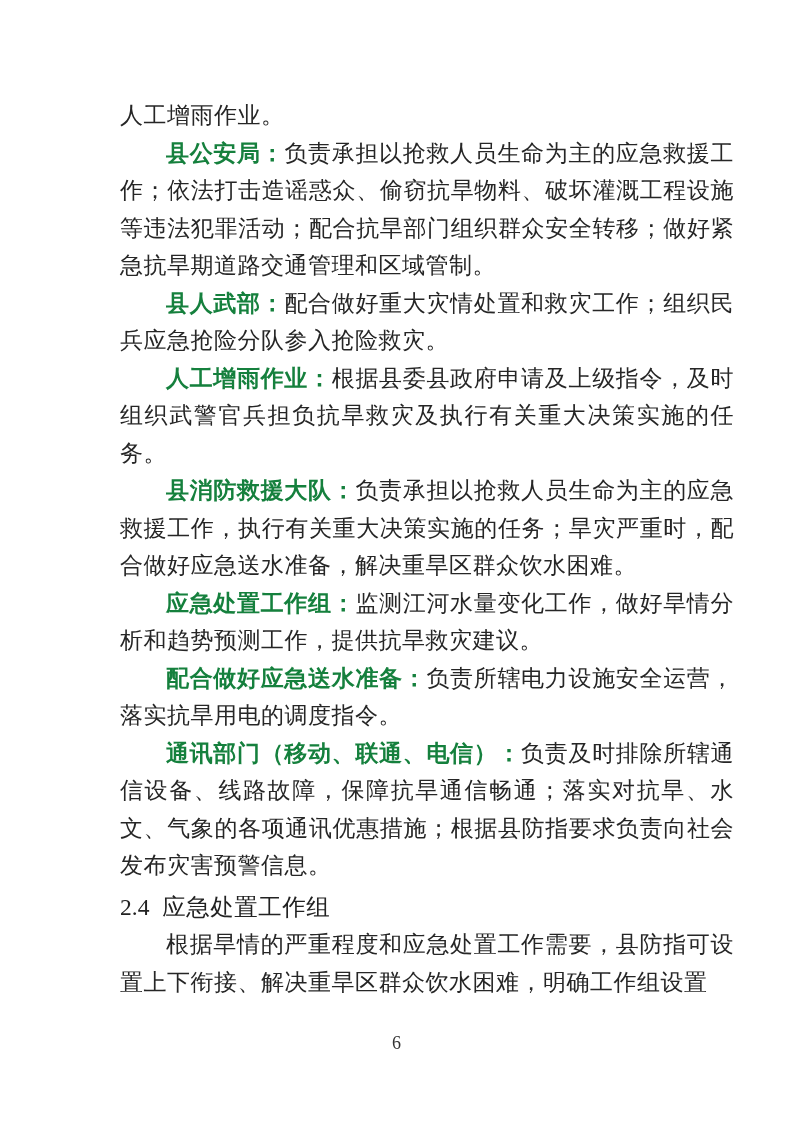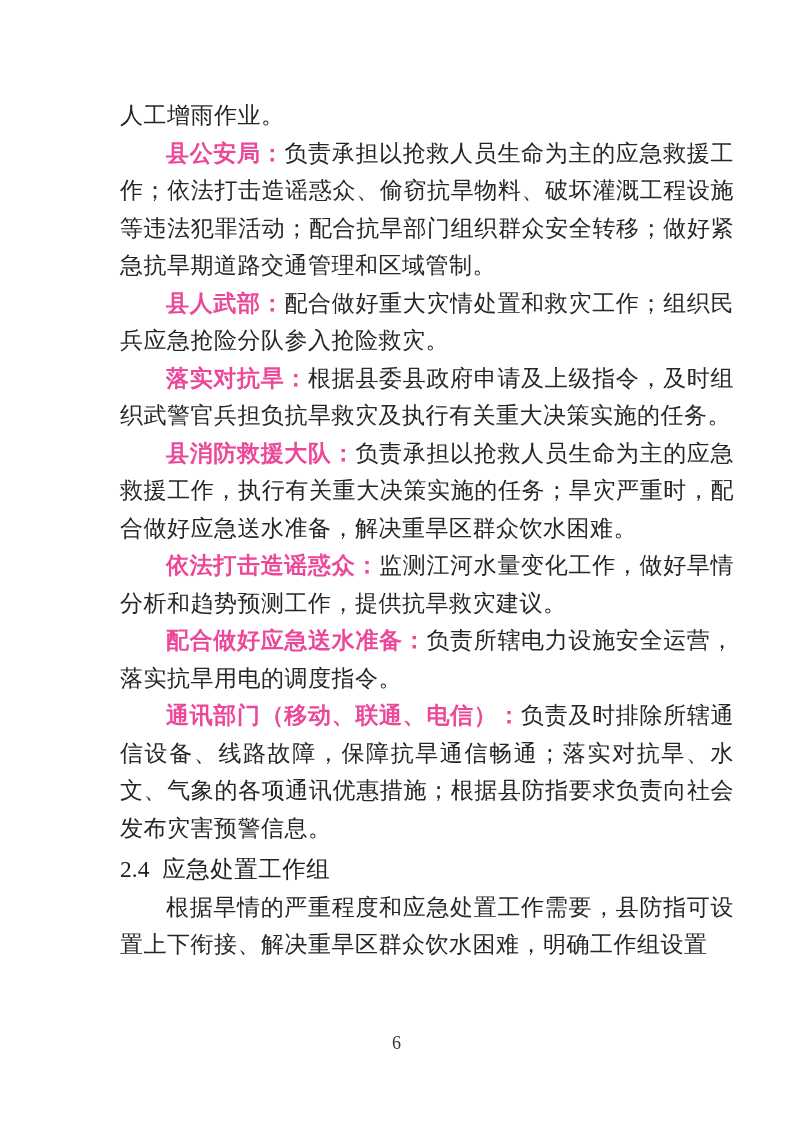--- a/index.html
+++ b/index.html
@@ -29,21 +29,21 @@
     line-height: 37.5px;
     letter-spacing: 0.5px;
     text-align: justify;
     text-indent: 2em;
   }
   .no-indent {
     text-indent: 0;
   }
   .lead {
     font-weight: 700;
-    color: #ec4899;
+    color: #15803d;
   }
   .section-heading {
     margin: 4px 0 0 0;
     font-size: 23.5px;
     line-height: 37.5px;
     font-weight: 400;
     color: #222222;
     letter-spacing: 0.5px;
   }
   .section-heading .num {
@@ -67,25 +67,25 @@
 
 <div class="page">
   <div class="content">
 
     <p class="body-para no-indent">人工增雨作业。</p>
 
     <p class="body-para"><span class="lead">县公安局：</span><span>负责承担以抢救人员生命为主的应急救援工作；依法打击造谣惑众、偷窃抗旱物料、破坏灌溉工程设施等违法犯罪活动；配合抗旱部门组织群众安全转移；做好紧急抗旱期道路交通管理和区域管制。</span></p>
 
     <p class="body-para"><span class="lead">县人武部：</span><span>配合做好重大灾情处置和救灾工作；组织民兵应急抢险分队参入抢险救灾。</span></p>
 
-    <p class="body-para"><span class="lead">落实对抗旱：</span><span>根据县委县政府申请及上级指令，及时组织武警官兵担负抗旱救灾及执行有关重大决策实施的任务。</span></p>
+    <p class="body-para"><span class="lead">人工增雨作业：</span><span>根据县委县政府申请及上级指令，及时组织武警官兵担负抗旱救灾及执行有关重大决策实施的任务。</span></p>
 
     <p class="body-para"><span class="lead">县消防救援大队：</span><span>负责承担以抢救人员生命为主的应急救援工作，执行有关重大决策实施的任务；旱灾严重时，配合做好应急送水准备，解决重旱区群众饮水困难。</span></p>
 
-    <p class="body-para"><span class="lead">依法打击造谣惑众：</span><span>监测江河水量变化工作，做好旱情分析和趋势预测工作，提供抗旱救灾建议。</span></p>
+    <p class="body-para"><span class="lead">应急处置工作组：</span><span>监测江河水量变化工作，做好旱情分析和趋势预测工作，提供抗旱救灾建议。</span></p>
 
     <p class="body-para"><span class="lead">配合做好应急送水准备：</span><span>负责所辖电力设施安全运营，落实抗旱用电的调度指令。</span></p>
 
     <p class="body-para"><span class="lead">通讯部门（移动、联通、电信）：</span><span>负责及时排除所辖通信设备、线路故障，保障抗旱通信畅通；落实对抗旱、水文、气象的各项通讯优惠措施；根据县防指要求负责向社会发布灾害预警信息。</span></p>
 
     <h3 class="section-heading"><span class="num">2.4</span><span class="title">应急处置工作组</span></h3>
 
     <p class="body-para">根据旱情的严重程度和应急处置工作需要，县防指可设置上下衔接、解决重旱区群众饮水困难，明确工作组设置</p>
 
   </div>

